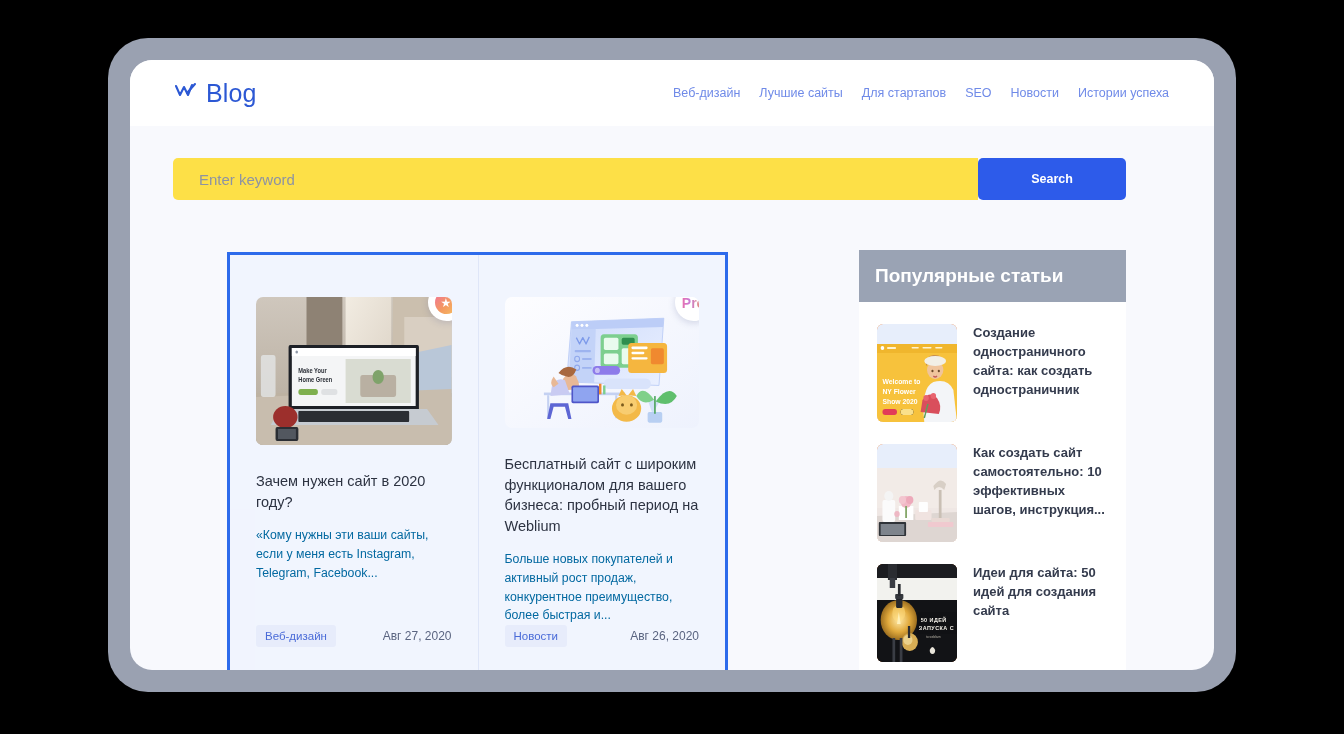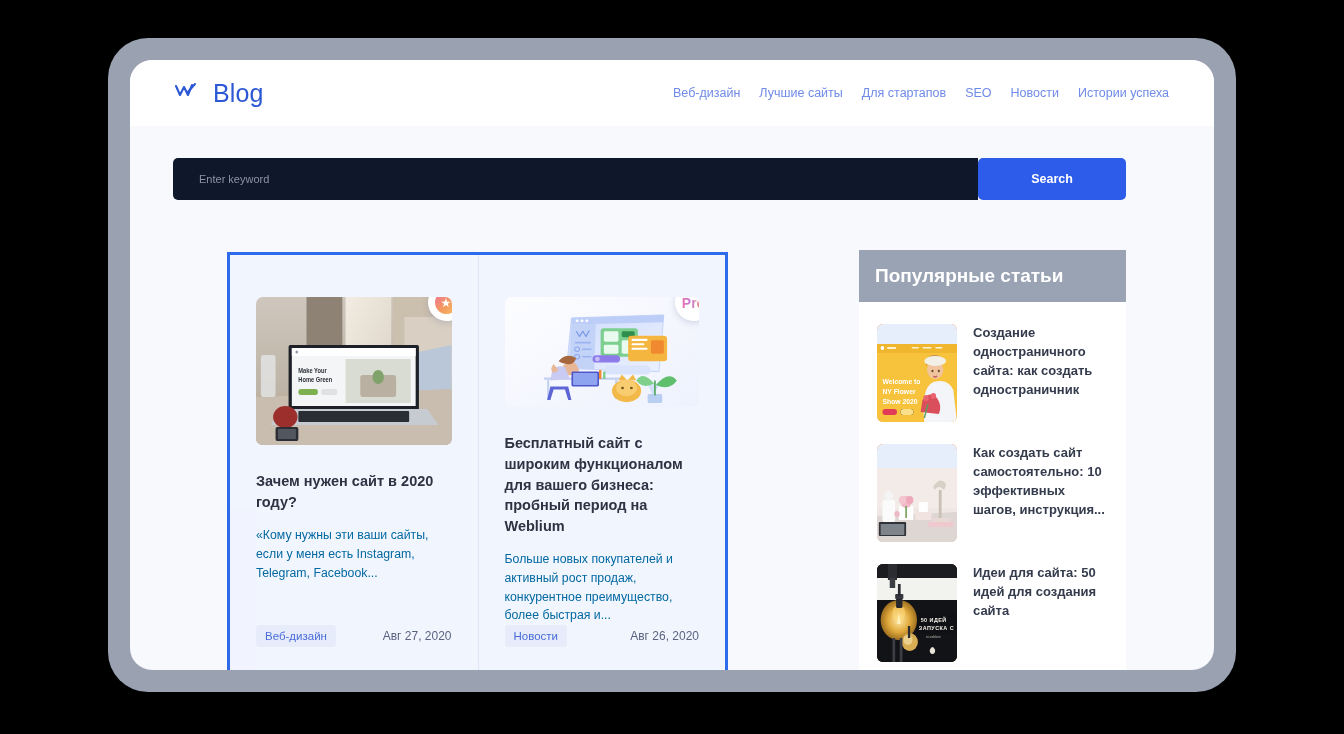--- a/index.html
+++ b/index.html
@@ -42,21 +42,21 @@
     left: 0; top: 0;
     width: 100%;
     height: 66px;
     background: #ffffff;
     display: flex;
     align-items: center;
   }
   #brand {
     display: flex;
     align-items: center;
-    gap: 9px;
+    gap: 2px;
     margin-left: 44px;
     text-decoration: none;
   }
   #brand .logo-mark { display: block; }
   #brand .brand-text {
     font-size: 25px;
     font-weight: 500;
     color: #2c58d4;
     letter-spacing: 0.1px;
   }
@@ -81,25 +81,25 @@
     top: 98px;
     width: 953px;
     height: 42px;
     display: flex;
     align-items: stretch;
   }
   #search-input {
     flex: 1;
     border: none;
     outline: none;
-    background: #0f172a;
+    background: #fde047;
     border-radius: 5px 0 0 5px;
     padding: 0 8px 0 26px;
     font-family: "Liberation Sans", sans-serif;
-    font-size: 11px;
+    font-size: 15px;
     color: #6b7280;
   }
   #search-input::placeholder { color: #8d93a3; }
   #search-button {
     width: 148px;
     border: none;
     border-radius: 5px;
     background: #2d5bea;
     color: #ffffff;
     font-family: "Liberation Sans", sans-serif;
@@ -174,21 +174,21 @@
     font-weight: 700;
     background: linear-gradient(90deg, #e86fae 0%, #c87bd8 35%, #f09a52 100%);
     -webkit-background-clip: text;
     background-clip: text;
     color: transparent;
   }
 
   .card-title {
     margin-top: 26px;
     font-size: 14.5px;
-    font-weight: 700;
+    font-weight: 400;
     line-height: 1.42;
     color: #2d3342;
   }
   .card-excerpt {
     margin-top: 14px;
     font-size: 12.3px;
     line-height: 1.52;
     color: #0369a1;
   }
   .card-footer {

